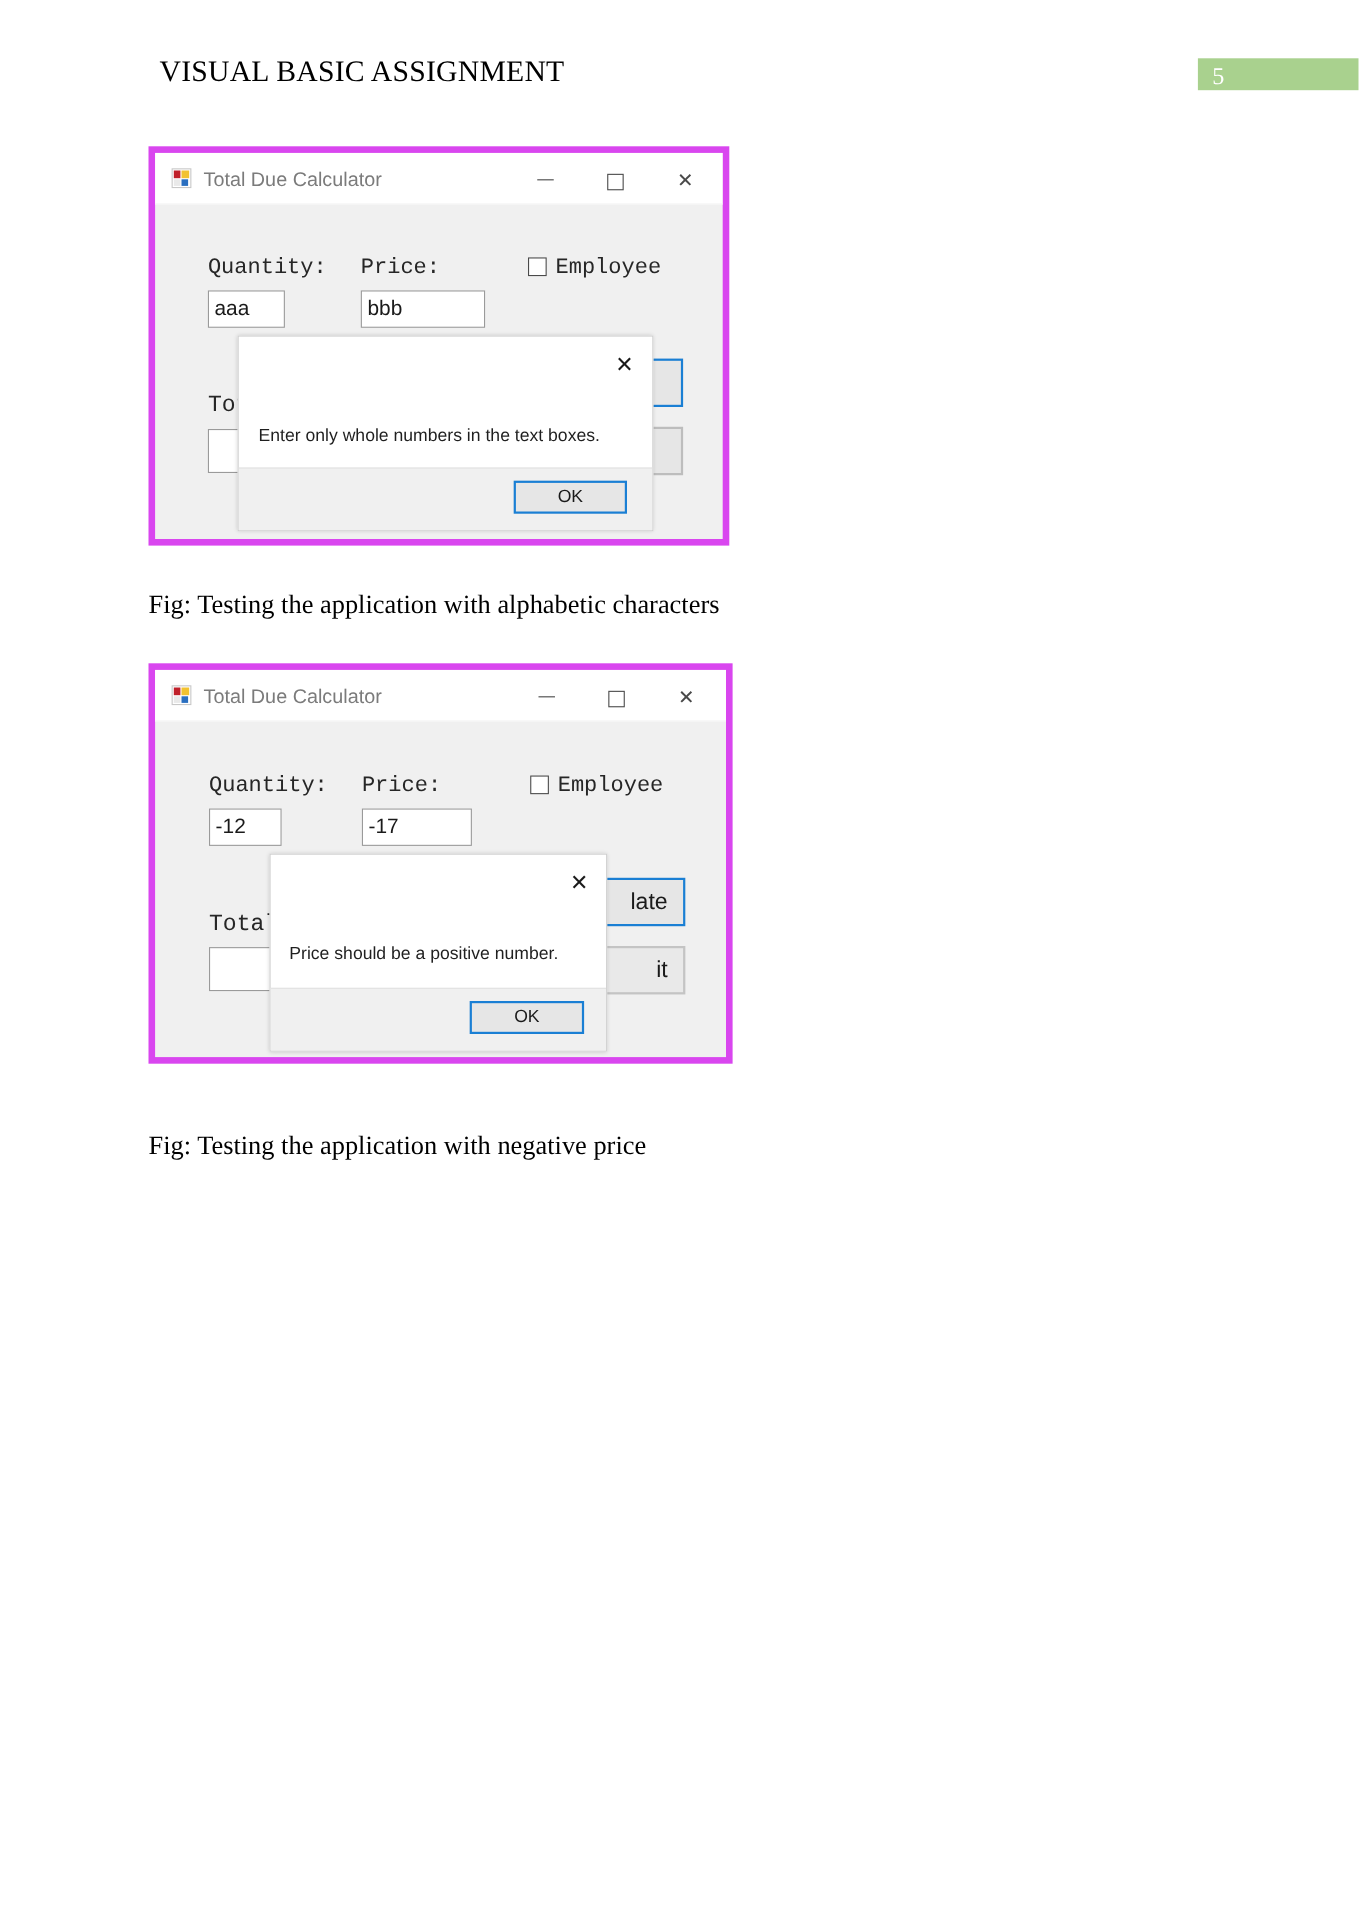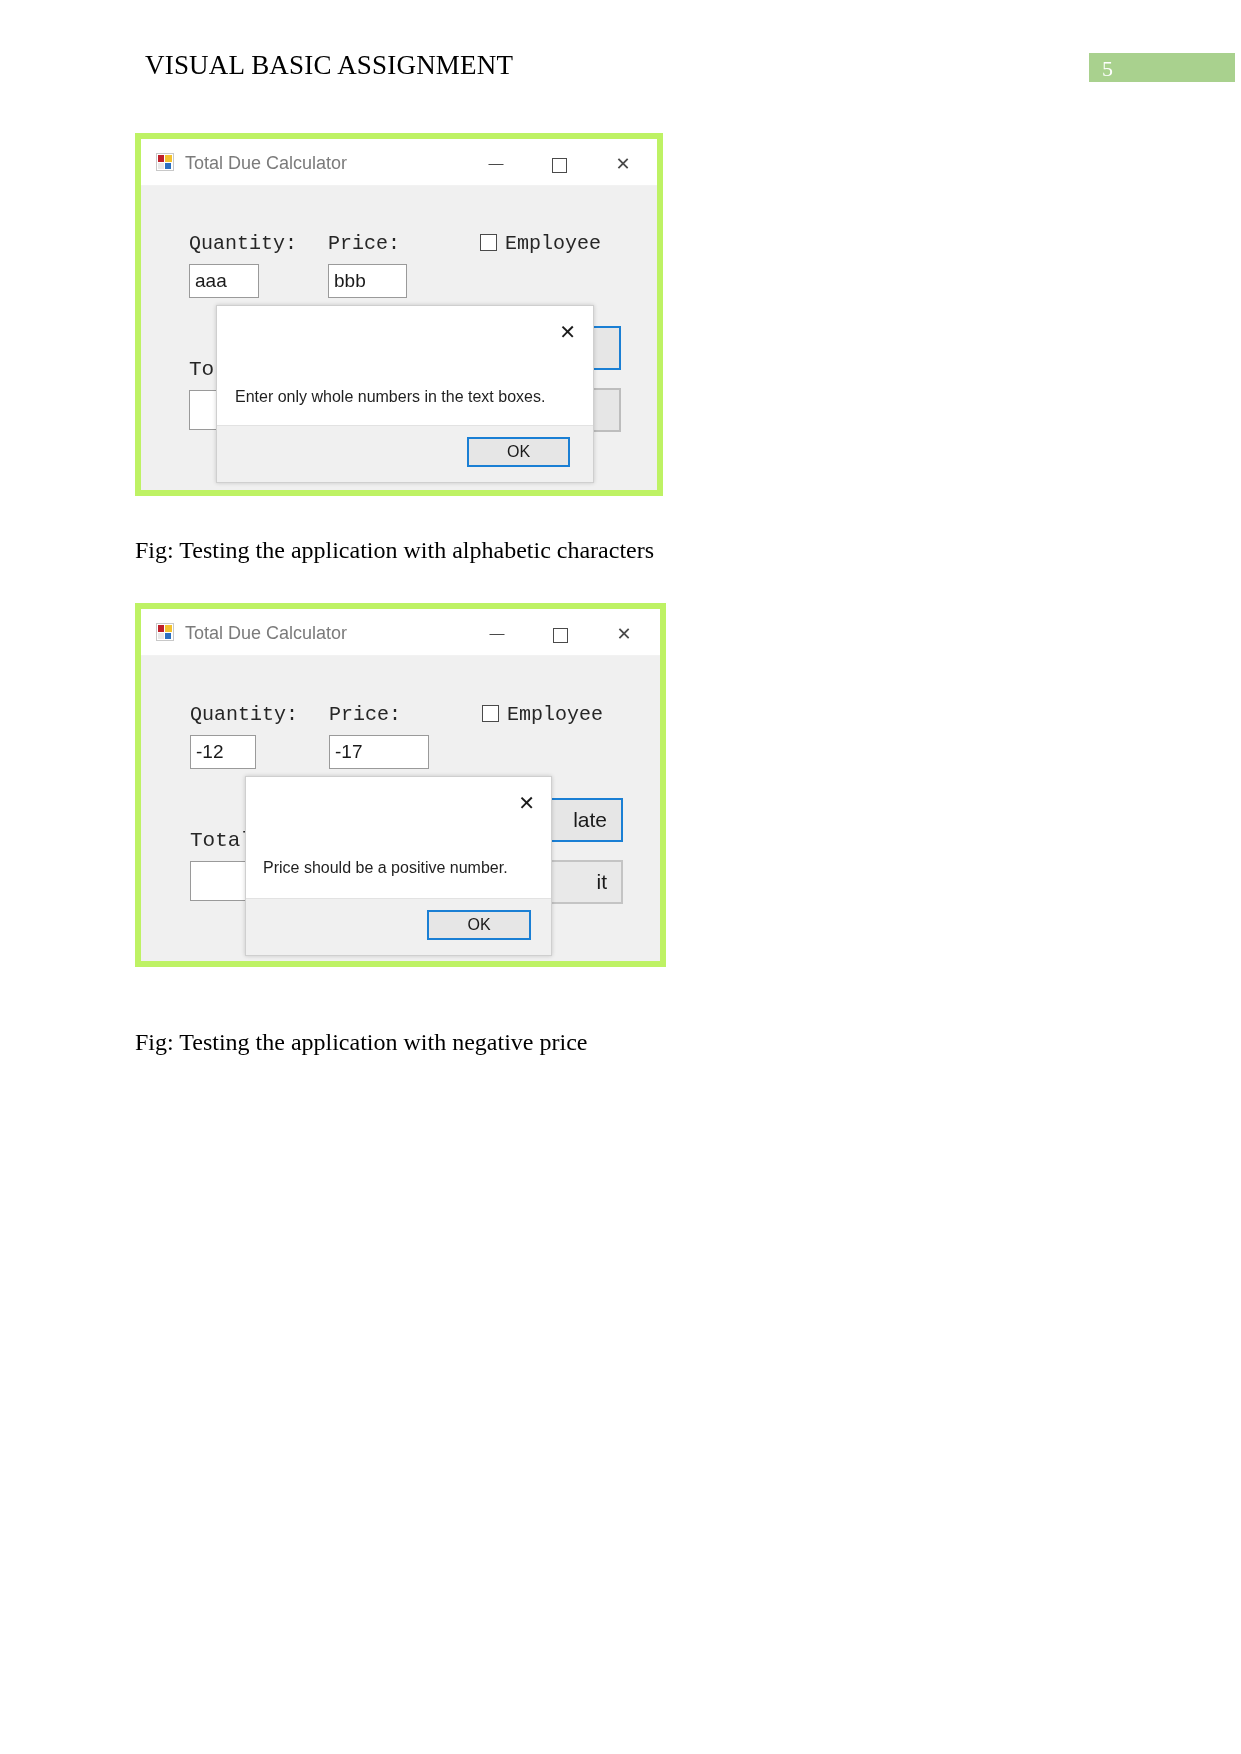--- a/index.html
+++ b/index.html
@@ -48,21 +48,21 @@
     font-size: 22px;
     color: #ffffff;
   }
 
   
   .figure {
     position: absolute;
   }
   .shot-frame {
     position: relative;
-    background: #bef264;
+    background: #d946ef;
     box-sizing: border-box;
   }
   .win {
     position: absolute;
     background: #f0f0f0;
     box-sizing: border-box;
     overflow: hidden;
   }
   .win-titlebar {
     position: absolute;
@@ -223,21 +223,21 @@
         <div class="win-ctrl ctrl-max" style="left:411px; top:19px; width:15px; height:15px;"></div>
         <div class="win-ctrl ctrl-close" style="left:473px; top:16px; width:18px; font-size:18px;"></div>
       </div>
 
       <div class="form-label" style="left:48px; top:93px; font-size:20px;">Quantity:</div>
       <div class="form-input" style="left:48px; top:125px; width:70px; height:34px; font-size:19px;">
         <span>aaa</span>
       </div>
 
       <div class="form-label" style="left:187px; top:93px; font-size:20px;">Price:</div>
-      <div class="form-input" style="left:187px; top:125px; width:79px; height:34px; font-size:19px;">
+      <div class="form-input" style="left:187px; top:125px; width:113px; height:34px; font-size:19px;">
         <span>bbb</span>
       </div>
 
       <div class="chk-box" style="left:339px; top:95px; width:17px; height:17px;"></div>
       <div class="form-label" style="left:364px; top:93px; font-size:20px;">Employee</div>
 
       <div class="form-label" style="left:48px; top:219px; font-size:21px;">Tot</div>
       <div class="form-input" style="left:48px; top:251px; width:72px; height:40px;"></div>
 
       <div class="form-button" style="left:338px; top:187px; width:142px; height:44px; font-size:20px;"></div>

